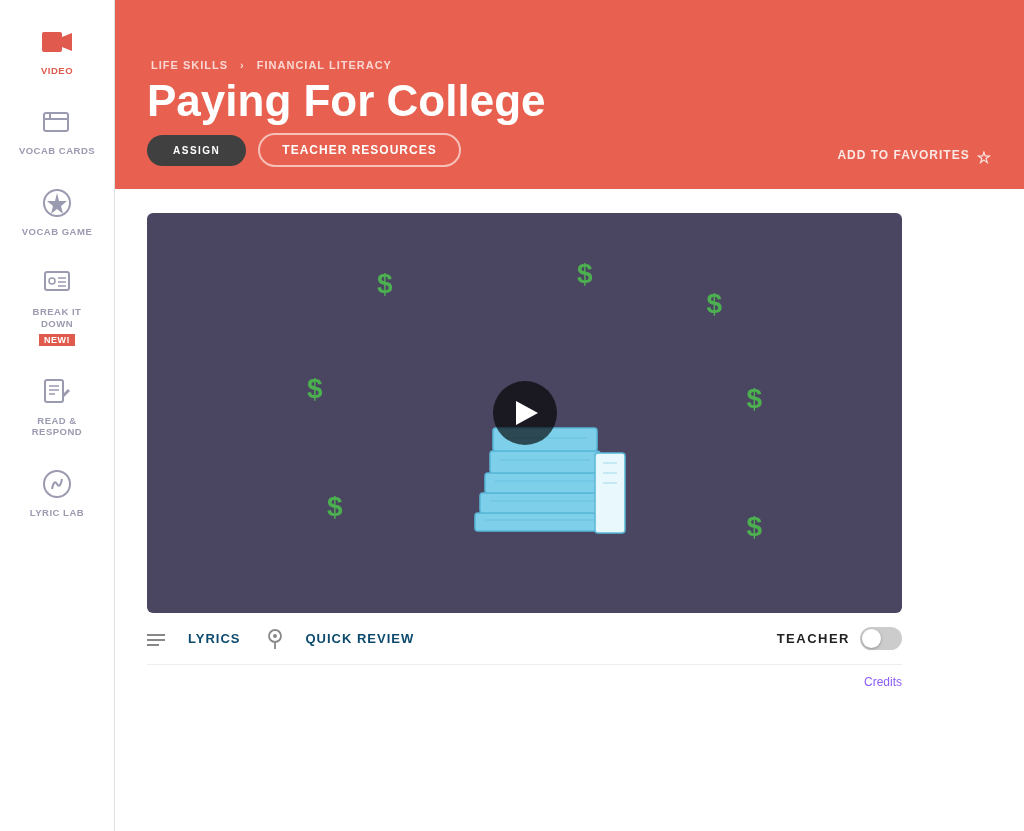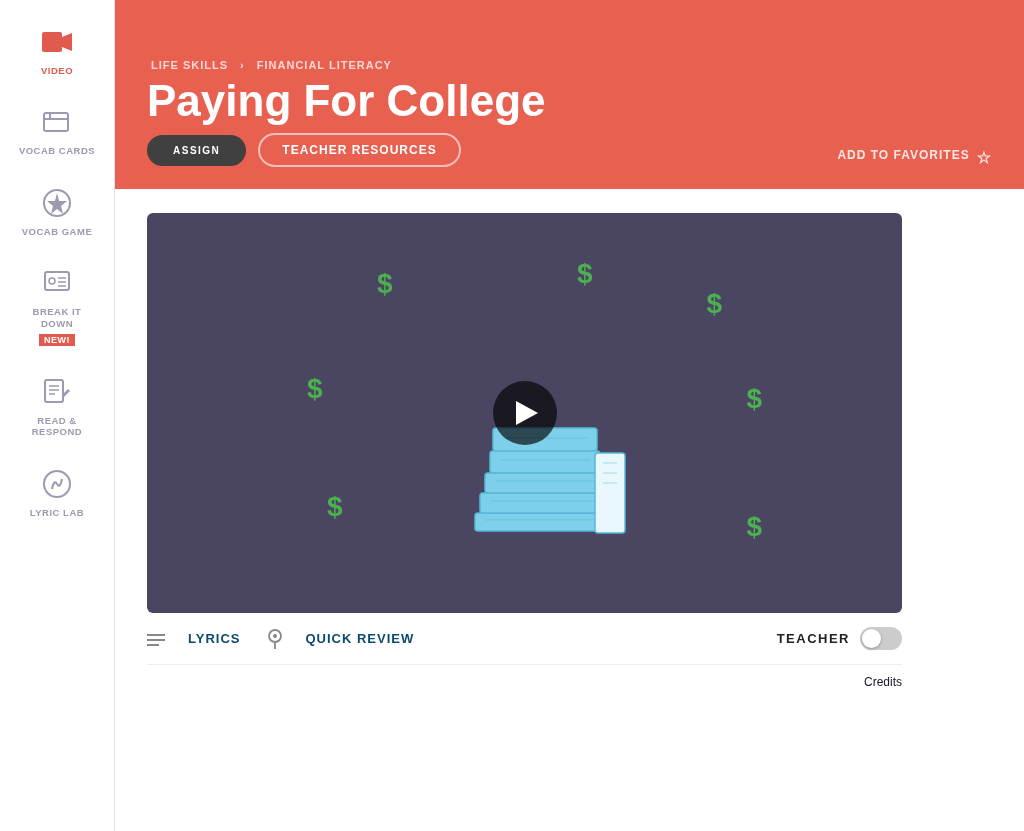--- a/index.html
+++ b/index.html
@@ -412,18 +412,18 @@
           </span>
           <span>QUICK REVIEW</span>
         </div>
         <div class="discuss-group">
           <span class="discuss-label">TEACHER</span>
           <div class="toggle"></div>
         </div>
       </div>
 
       <div class="credits-bar">
-        <span style="cursor:pointer; color:#0f172a; font-size:12px;">Credits</span>
+        <span style="cursor:pointer; color:#8b5cf6; font-size:12px;">Credits</span>
       </div>
 
     </div>
   </div>
 </div>
 
 </body></html>

